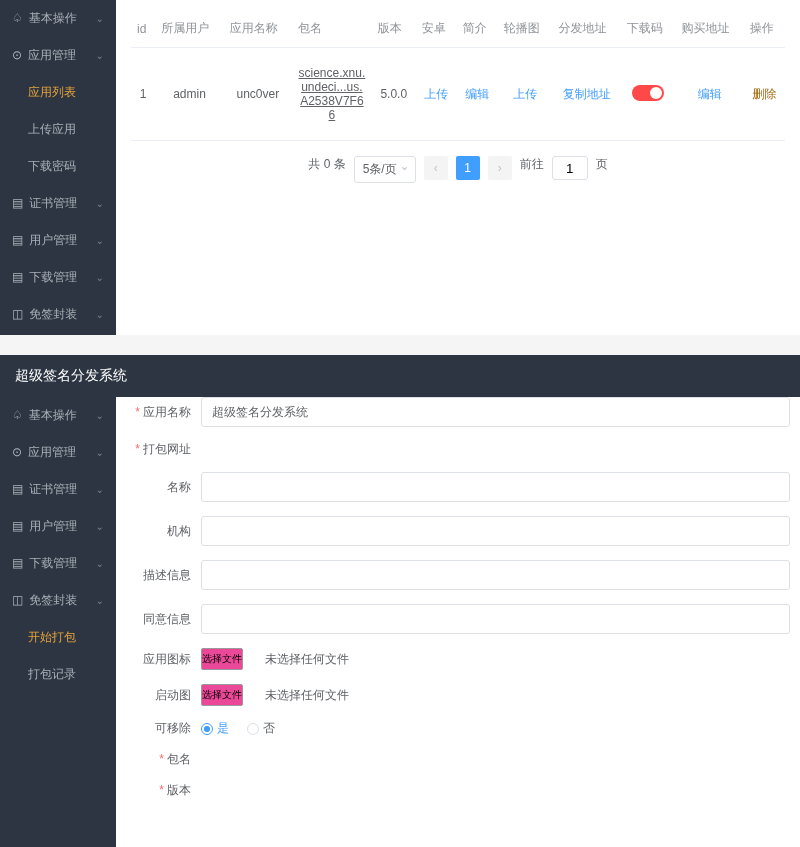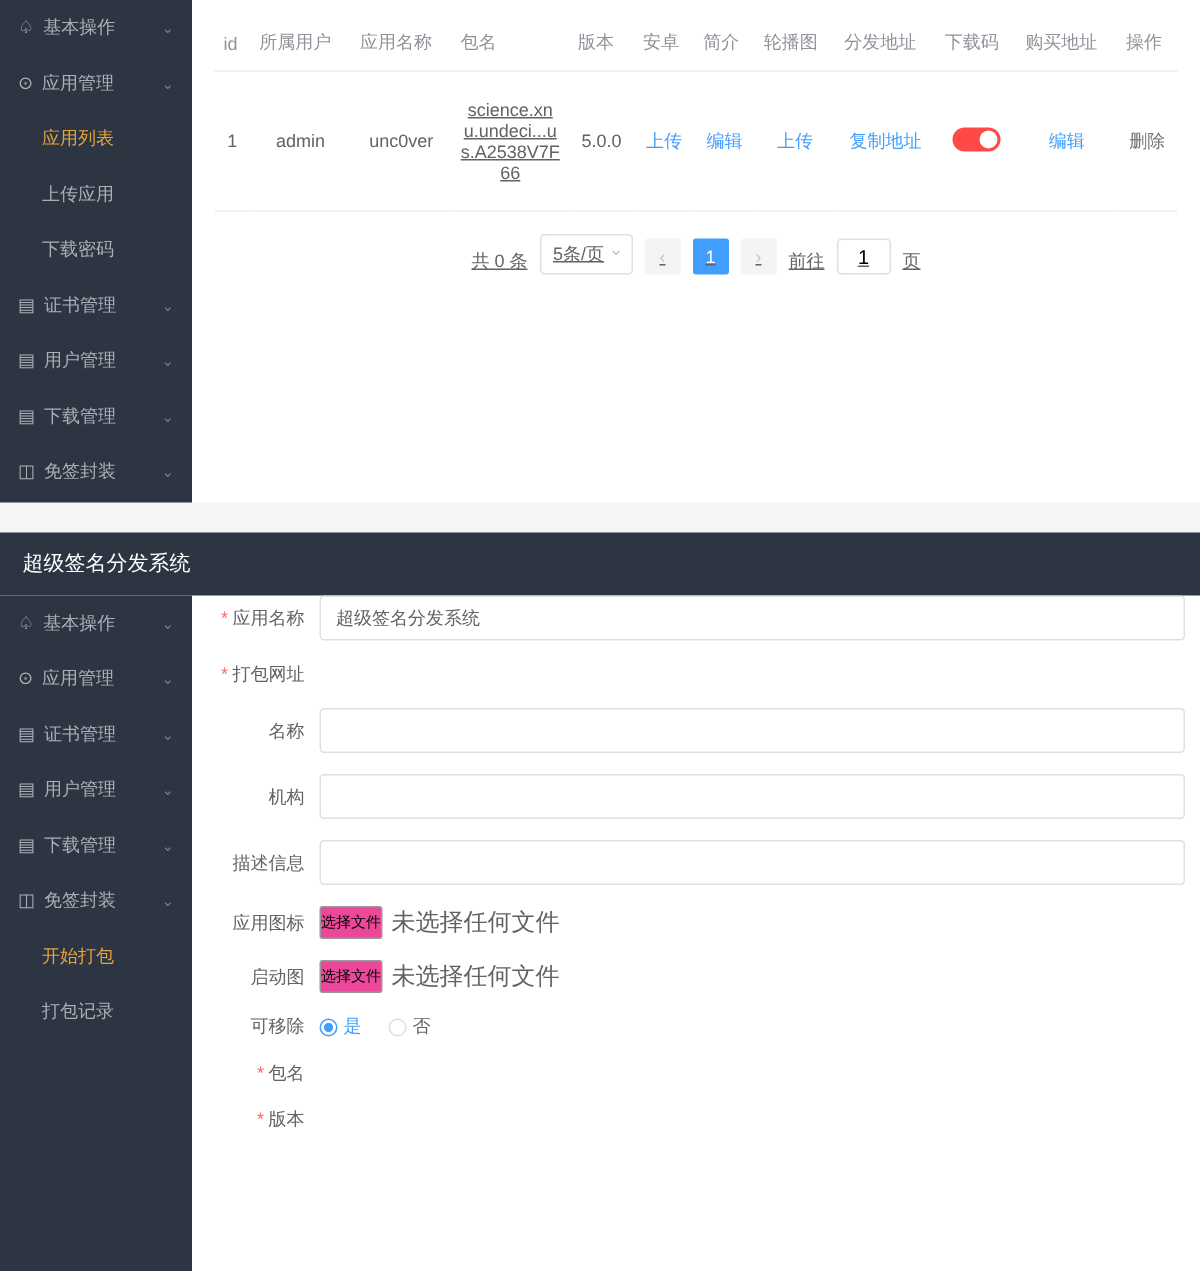--- a/index.html
+++ b/index.html
@@ -2,63 +2,63 @@
 <html><head>
   <meta charset="utf-8">
   <style>
     * { margin: 0; padding: 0; box-sizing: border-box; }
     body { font-family: "Microsoft YaHei", Arial, sans-serif; background: #f5f5f5; font-size: 12px; color: #606266; }
     
     .panel { background: #fff; margin-bottom: 20px; }
     
     
     .layout { display: flex; }
-    .sidebar { width: 128px; background: #2c3541; min-height: 335px; }
+    .sidebar { width: 116px; background: #2c3541; min-height: 335px; }
     .sidebar-item { display: flex; align-items: center; justify-content: space-between; padding: 10px 12px; color: #aab0b8; cursor: pointer; font-size: 12px; }
     .sidebar-item.active { color: #e6a23c; }
     .sidebar-item .icon { margin-right: 6px; font-size: 12px; }
     .sidebar-item-label { flex: 1; }
     .sidebar-sub { padding-left: 28px; color: #aab0b8; text-align: center; }
     .sidebar-sub.active { color: #e6a23c; }
     .chevron { font-size: 10px; opacity: 0.6; }
     
     
     .content { flex: 1; padding: 10px 15px; }
     table { width: 100%; border-collapse: collapse; }
     th { padding: 10px 6px; text-align: left; font-weight: normal; color: #909399; font-size: 12px; border-bottom: 1px solid #ebeef5; }
     td { padding: 18px 6px; text-align: center; font-size: 12px; color: #606266; border-bottom: 1px solid #ebeef5; }
     .link { color: #409eff; cursor: pointer; }
-    .danger { color: #737373; cursor: pointer; }
+    .danger { color: #a16207; cursor: pointer; }
     
     
     .toggle { width: 32px; height: 16px; background: #ff4949; border-radius: 10px; display: inline-block; position: relative; cursor: pointer; }
     .toggle::after { content: ''; position: absolute; width: 12px; height: 12px; background: #fff; border-radius: 50%; top: 2px; right: 2px; }
     
     
-    .pagination { display: flex; align-items: flex-end; justify-content: center; gap: 8px; padding: 15px 0; font-size: 12px; text-decoration: underline; }
+    .pagination { display: flex; align-items: flex-start; justify-content: center; gap: 8px; padding: 15px 0; font-size: 12px; }
     .page-select { border: 1px solid #dcdfe6; padding: 4px 18px 4px 8px; border-radius: 3px; position: relative; background: #fff; cursor: pointer;}
     .page-select::after { content: '⌄'; position: absolute; right: 5px; top: 2px; color: #c0c4cc; }
     .page-btn { width: 24px; height: 24px; display: inline-flex; align-items: center; justify-content: center; background: #f4f4f5; border-radius: 2px; color: #606266; cursor: pointer;}
     .page-btn.active { background: #409eff; color: #fff; }
     .page-btn.disabled { color: #c0c4cc; }
     .page-input { width: 36px; height: 24px; border: 1px solid #dcdfe6; border-radius: 3px; text-align: center; }
     
     
     .header-bar { background: #2c3541; color: #fff; padding: 12px 15px; font-size: 14px; }
     .sidebar2 { min-height: 470px; }
     
     
     .form { padding: 0 10px; }
     .form-row { display: flex; align-items: center; margin-bottom: 14px; }
     .form-label { width: 75px; text-align: right; padding-right: 10px; font-size: 12px; color: #606266; }
     .required::before { content: '*'; color: #f56c6c; margin-right: 3px; }
     .form-input { flex: 1; height: 30px; border: 1px solid #dcdfe6; border-radius: 3px; padding: 0 10px; font-size: 12px; color: #606266; }
     .form-input::placeholder { color: #c0c4cc; }
     .file-btn { border: 1px solid #999; padding: 3px 0; background: #ec4899; cursor: pointer; font-size: 10px; border-radius: 2px;}
-    .file-text { margin-left: 6px; font-size: 16px; }
+    .file-text { margin-left: 22px; font-size: 12px; }
     .radio-group { display: flex; align-items: center; gap: 18px; }
     .radio { display: flex; align-items: center; gap: 4px; cursor: pointer;}
     .radio-circle { width: 12px; height: 12px; border: 1px solid #dcdfe6; border-radius: 50%; display: inline-block; }
     .radio.checked .radio-circle { border-color: #409eff; background: radial-gradient(#409eff 40%, #fff 45%); }
     .radio.checked .radio-label { color: #409eff; }
   </style>
 </head>
 <body>
 
 <div class="panel">
@@ -199,20 +199,24 @@
       </div>
       <div class="form-row">
         <label class="form-label">机构</label>
         <input class="form-input" style="">
       </div>
       <div class="form-row">
         <label class="form-label">描述信息</label>
         <input class="form-input" style="">
       </div>
       <div class="form-row">
+        <label class="form-label">同意信息</label>
+        <input class="form-input" style="">
+      </div>
+      <div class="form-row">
         <label class="form-label">应用图标</label>
         <button class="file-btn">选择文件</button>
         <span class="file-text">未选择任何文件</span>
       </div>
       <div class="form-row">
         <label class="form-label">启动图</label>
         <button class="file-btn">选择文件</button>
         <span class="file-text">未选择任何文件</span>
       </div>
       <div class="form-row">

